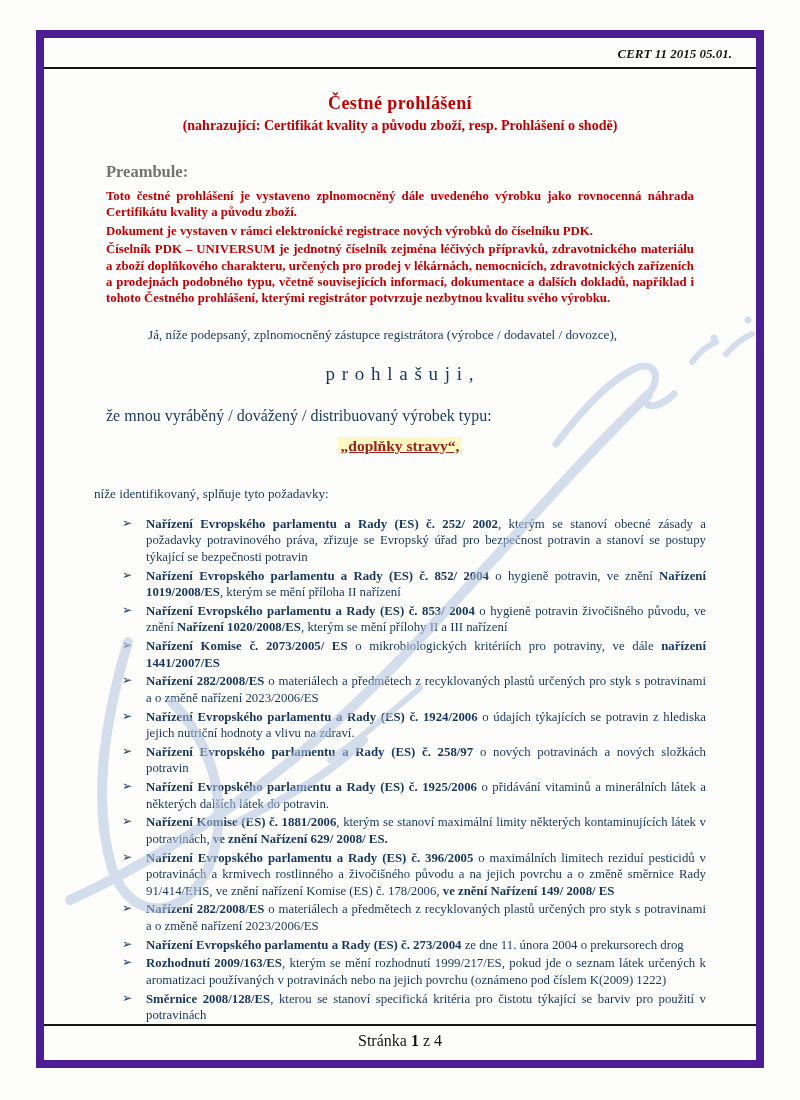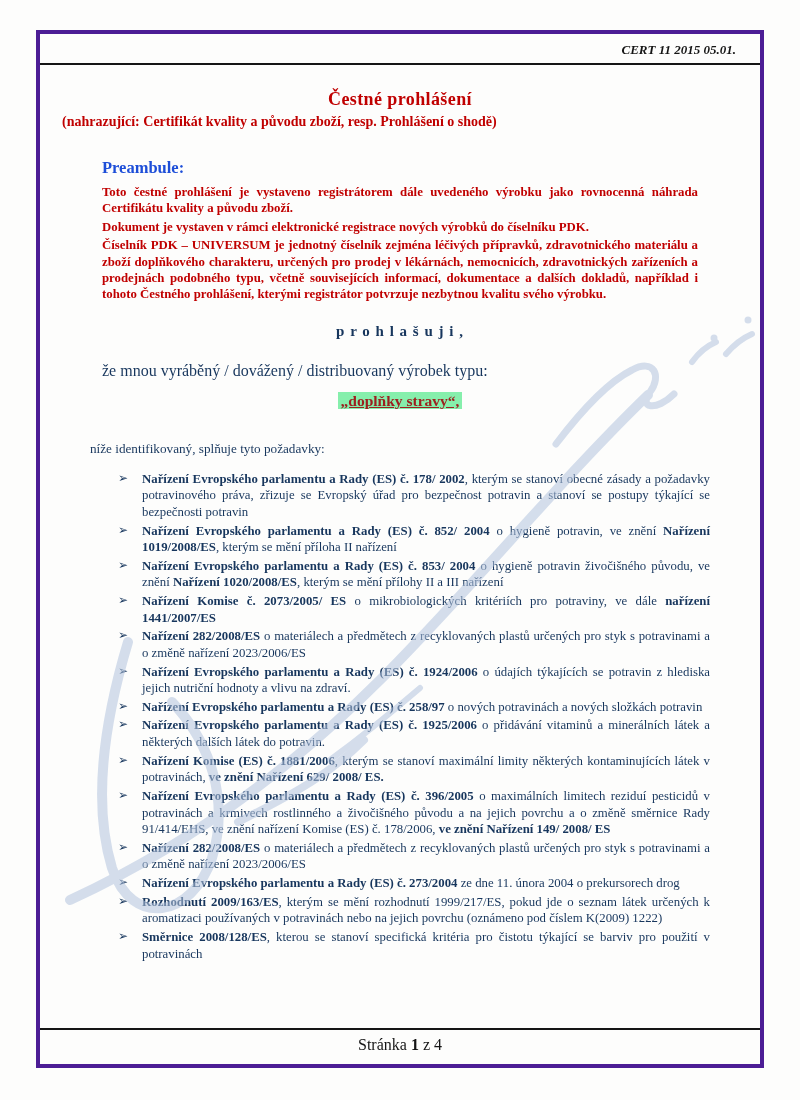--- a/index.html
+++ b/index.html
@@ -3,53 +3,53 @@
 <meta charset="utf-8">
 <style>
   html,body { margin:0; padding:0; }
   .page {
     position:relative; width:800px; height:1100px;
     background:#fdfdfc; overflow:hidden;
     font-family:"Liberation Serif", serif; color:#17365d;
   }
   .frame {
     position:absolute; top:30px; left:36px; right:36px; bottom:32px;
-    border:4px solid #4c1d95; box-sizing:border-box;
+    border:8px solid #4c1d95; box-sizing:border-box;
     padding:8px 22px 0;
   }
   .doc-ref {
     text-align:right; font-style:italic; font-weight:bold;
     font-size:13px; color:#151515; padding-right:2px;
   }
   .header-rule { border-bottom:2px solid #151515; margin:5px -22px 0; }
   .title {
     margin-top:24px; text-align:center; color:#c00000;
     font-weight:bold; font-size:18px; letter-spacing:0.4px;
   }
   .subtitle {
-    margin-top:4px; color:#c00000;
+    margin-top:4px; text-align:center; color:#c00000;
     font-weight:bold; font-size:14px;
   }
   .preamble-heading {
-    margin:28px 40px 0; color:#1d4ed8; font-weight:bold; font-size:16.5px;
+    margin:28px 40px 0; color:#737373; font-weight:bold; font-size:16.5px;
   }
   .preamble p {
     margin:2px 40px 0; color:#c00000; font-weight:bold;
     font-size:12.8px; line-height:1.28; text-align:justify;
   }
   .preamble p.first { margin-top:6px; }
   .intro { margin:20px 40px 0; font-size:13.2px; text-indent:42px; }
   .statement {
-    margin-top:20px; text-align:center; font-weight:bold;
-    font-size:15px; letter-spacing:1px;
+    margin-top:20px; text-align:center; font-weight:normal;
+    font-size:19px; letter-spacing:1px;
   }
   .product-line { margin:22px 40px 0; font-size:16px; }
   .product-type { margin-top:12px; text-align:center; }
   .product-type span {
-    background:#86efac; color:#9c2020; font-weight:bold;
+    background:#fef9c3; color:#9c2020; font-weight:bold;
     font-size:15.5px; text-decoration:underline; padding:0 3px;
   }
   .req-line { margin:31px 28px 0; font-size:13.2px; }
   .req-list { margin:14px 28px 0 56px; }
   .req-item {
     display:flex; font-size:12.8px; line-height:1.3; margin-bottom:2px;
   }
   .req-item .bullet { flex:0 0 24px; width:24px; font-size:12px; }
   .req-item .req-text { flex:1; text-align:justify; }
   .b { font-weight:bold; }
@@ -86,36 +86,37 @@
   <div class="frame">
 
     <div class="doc-ref">CERT 11 2015 05.01.</div>
     <div class="header-rule"></div>
 
     <div class="title">Čestné prohlášení</div>
     <div class="subtitle">(nahrazující: Certifikát kvality a původu zboží, resp. Prohlášení o shodě)</div>
 
     <div class="preamble-heading">Preambule:</div>
     <div class="preamble">
-      <p class="first">Toto čestné prohlášení je vystaveno registrátorem dále uvedeného výrobku jako rovnocenná náhrada Certifikátu kvality a původu zboží.</p>
+      <p class="first">Toto čestné prohlášení je vystaveno zplnomocněný dále uvedeného výrobku jako rovnocenná náhrada Certifikátu kvality a původu zboží.</p>
       <p>Dokument je vystaven v rámci elektronické registrace nových výrobků do číselníku PDK.</p>
       <p>Číselník PDK – UNIVERSUM je jednotný číselník zejména léčivých přípravků, zdravotnického materiálu a zboží doplňkového charakteru, určených pro prodej v lékárnách, nemocnicích, zdravotnických zařízeních a prodejnách podobného typu, včetně souvisejících informací, dokumentace a dalších dokladů, například i tohoto Čestného prohlášení, kterými registrátor potvrzuje nezbytnou kvalitu svého výrobku.</p>
     </div>
 
+    <div class="intro">Já, níže podepsaný, zplnomocněný zástupce registrátora (výrobce / dodavatel / dovozce),</div>
     <div class="statement">p r o h l a š u j i ,</div>
     <div class="product-line">že mnou vyráběný / dovážený  / distribuovaný výrobek typu:</div>
     <div class="product-type">
       <span>„doplňky stravy“,</span>
     </div>
     <div class="req-line">níže identifikovaný, splňuje tyto požadavky:</div>
 
     <div class="req-list">
         <div class="req-item">
           <span class="bullet">➢</span>
-          <span class="req-text"><span class="b">Nařízení Evropského parlamentu a Rady (ES) č. 178/ 2002</span><span>, kterým se stanoví obecné zásady a požadavky potravinového práva, zřizuje se Evropský úřad pro bezpečnost potravin a stanoví se postupy týkající se bezpečnosti potravin</span></span>
+          <span class="req-text"><span class="b">Nařízení Evropského parlamentu a Rady (ES) č. 252/ 2002</span><span>, kterým se stanoví obecné zásady a požadavky potravinového práva, zřizuje se Evropský úřad pro bezpečnost potravin a stanoví se postupy týkající se bezpečnosti potravin</span></span>
         </div>
         <div class="req-item">
           <span class="bullet">➢</span>
           <span class="req-text"><span class="b">Nařízení Evropského parlamentu a Rady (ES) č. 852/ 2004</span><span> o hygieně potravin, ve znění </span><span class="b">Nařízení 1019/2008/ES</span><span>, kterým se mění příloha II nařízení</span></span>
         </div>
         <div class="req-item">
           <span class="bullet">➢</span>
           <span class="req-text"><span class="b">Nařízení Evropského parlamentu a Rady (ES) č. 853/ 2004</span><span> o hygieně potravin živočišného původu, ve znění </span><span class="b">Nařízení 1020/2008/ES</span><span>, kterým se mění přílohy II a III nařízení</span></span>
         </div>
         <div class="req-item">

